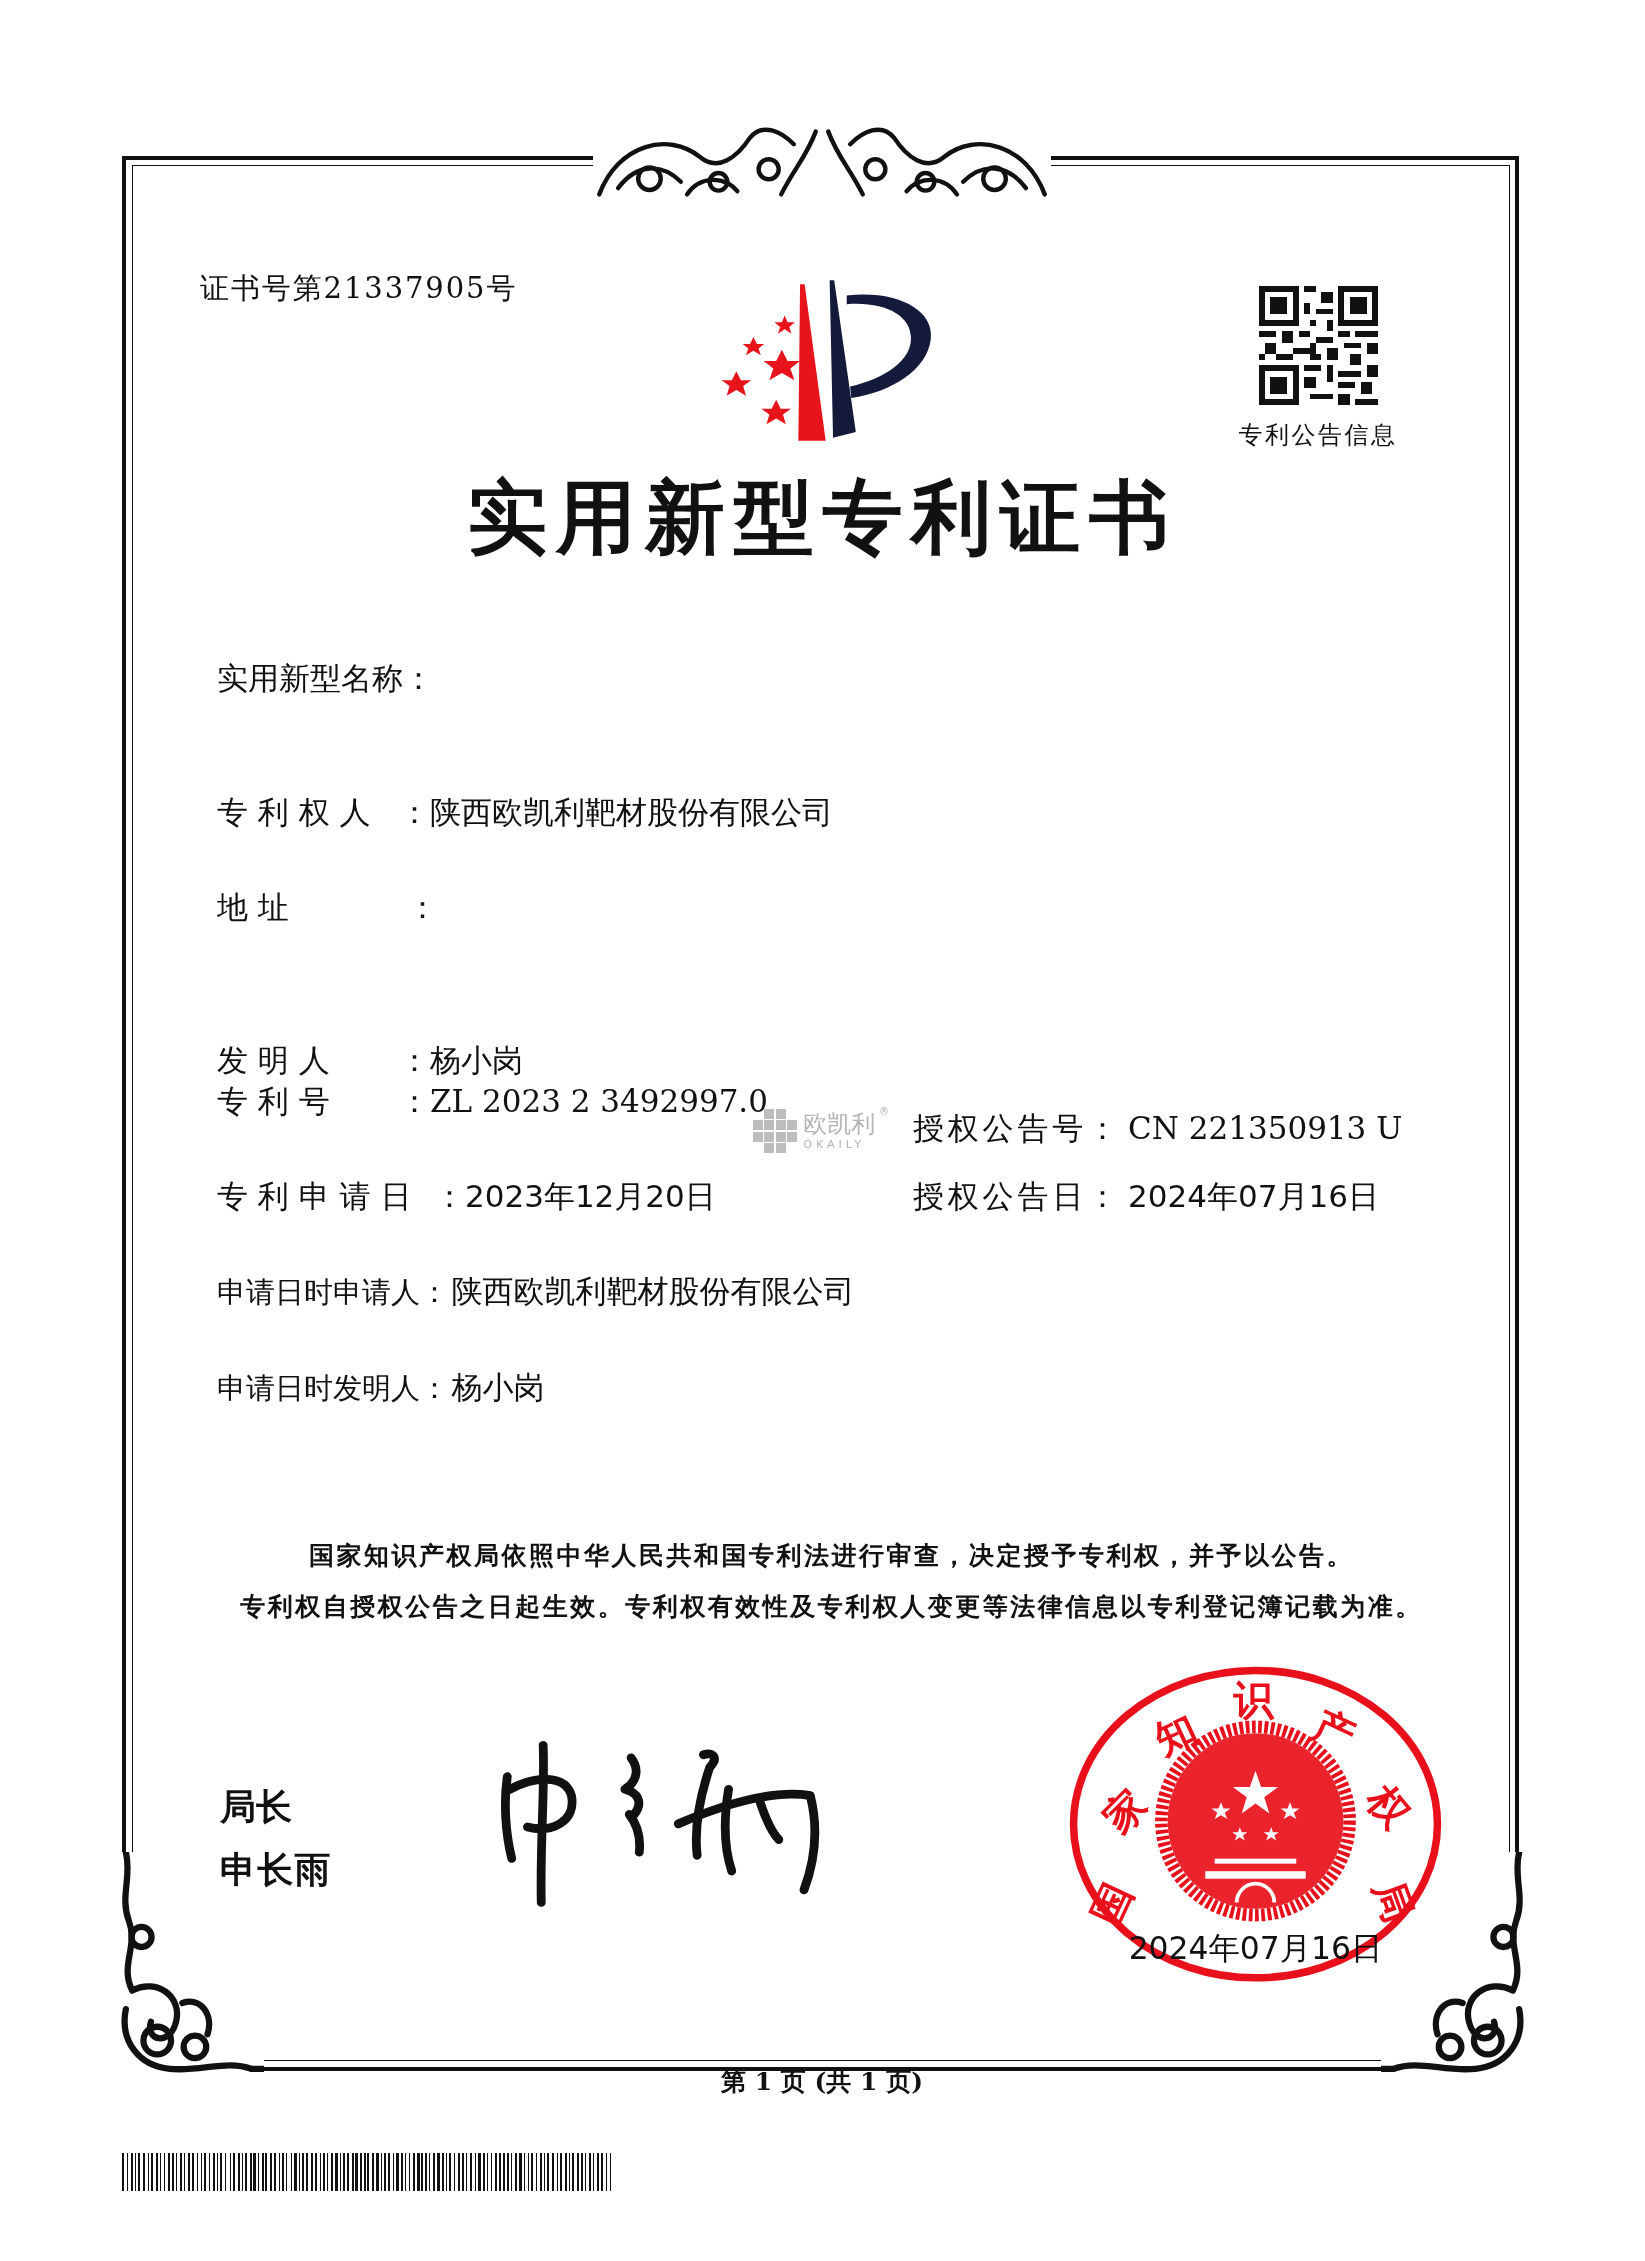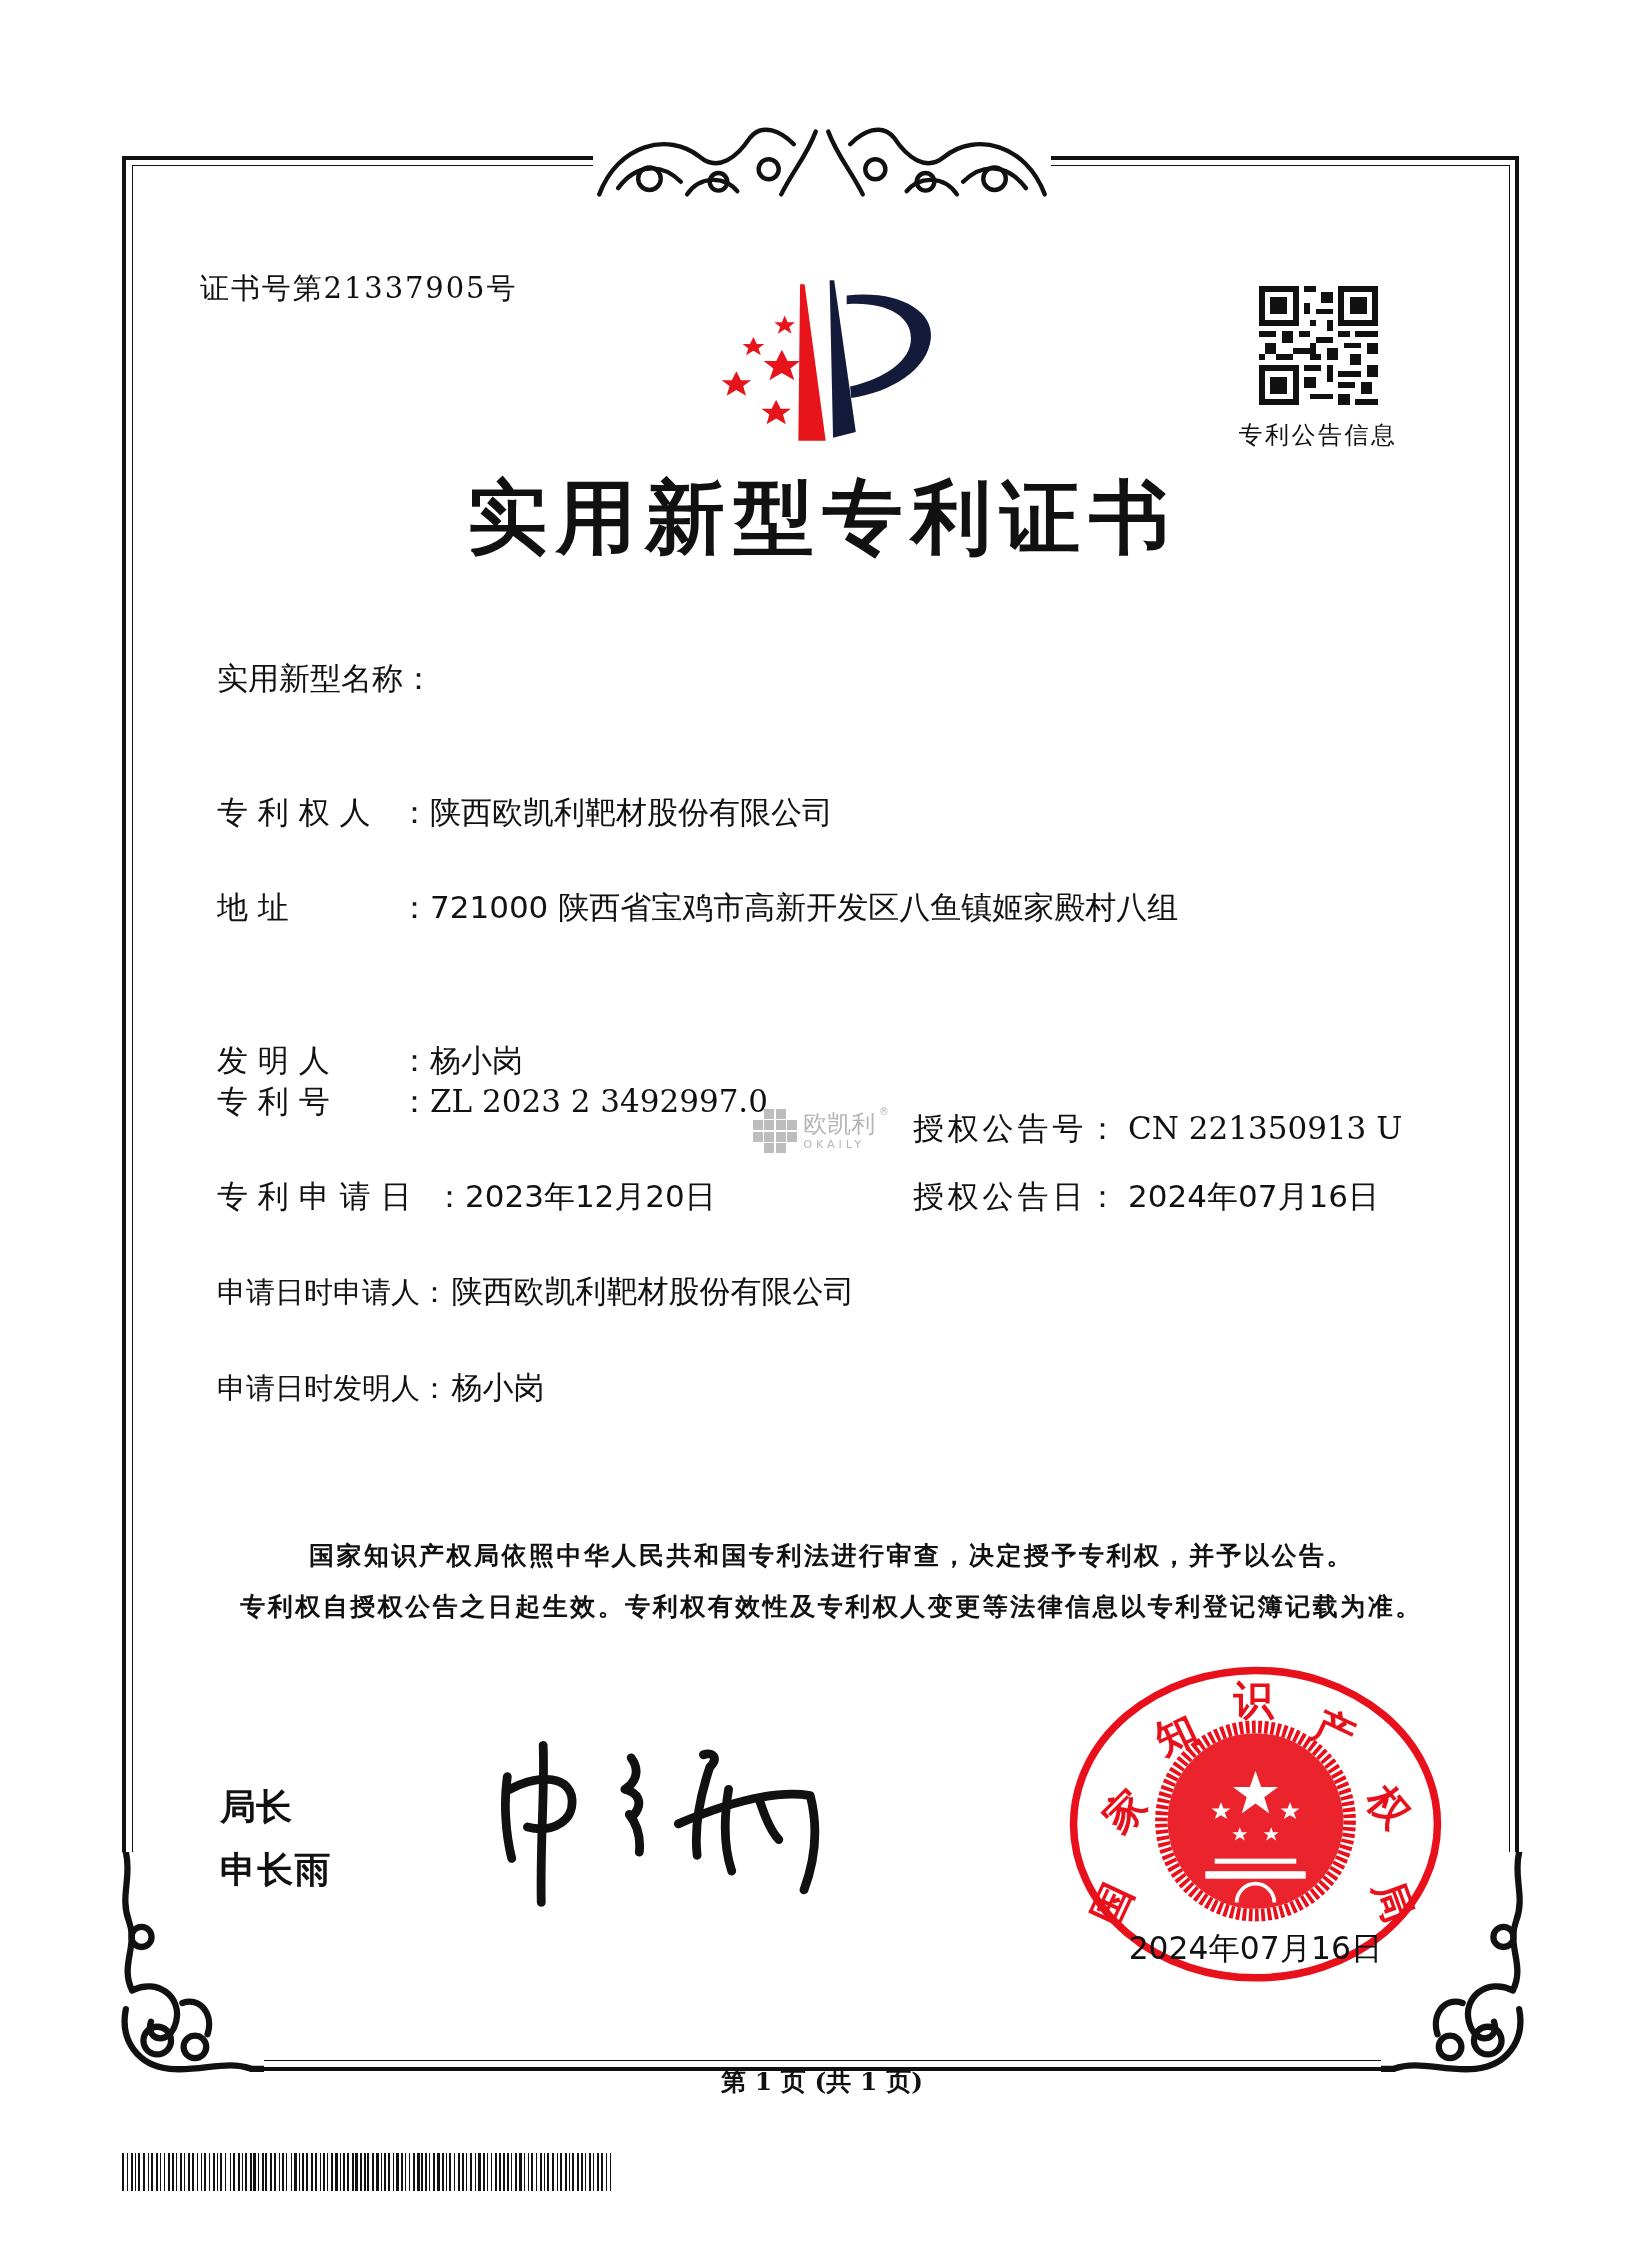--- a/index.html
+++ b/index.html
@@ -169,27 +169,26 @@
   <span class="lbl lbl-spread" style="width:182px;">
     <span>专</span>
     <span>利</span>
     <span>权</span>
     <span>人</span>
   </span>
   <span>：</span>
   <span class="val">陕西欧凯利靶材股份有限公司</span>
 </div>
 
-<div class="abs row" style="top:887px;">
+<div class="abs row" style="top:887px;gap:8px;">
   <span class="lbl lbl-spread" style="width:182px;">
     <span>地</span>
     <span>址</span>
   </span>
   <span>：</span>
-  <span class="val">721000 陕西省宝鸡市高新开发区八鱼镇姬家殿村八组</span>
 </div>
 
 <div class="abs row" style="top:1040px;">
   <span class="lbl lbl-spread" style="width:182px;">
     <span>发</span>
     <span>明</span>
     <span>人</span>
   </span>
   <span>：</span>
   <span class="val">杨小岗</span>

